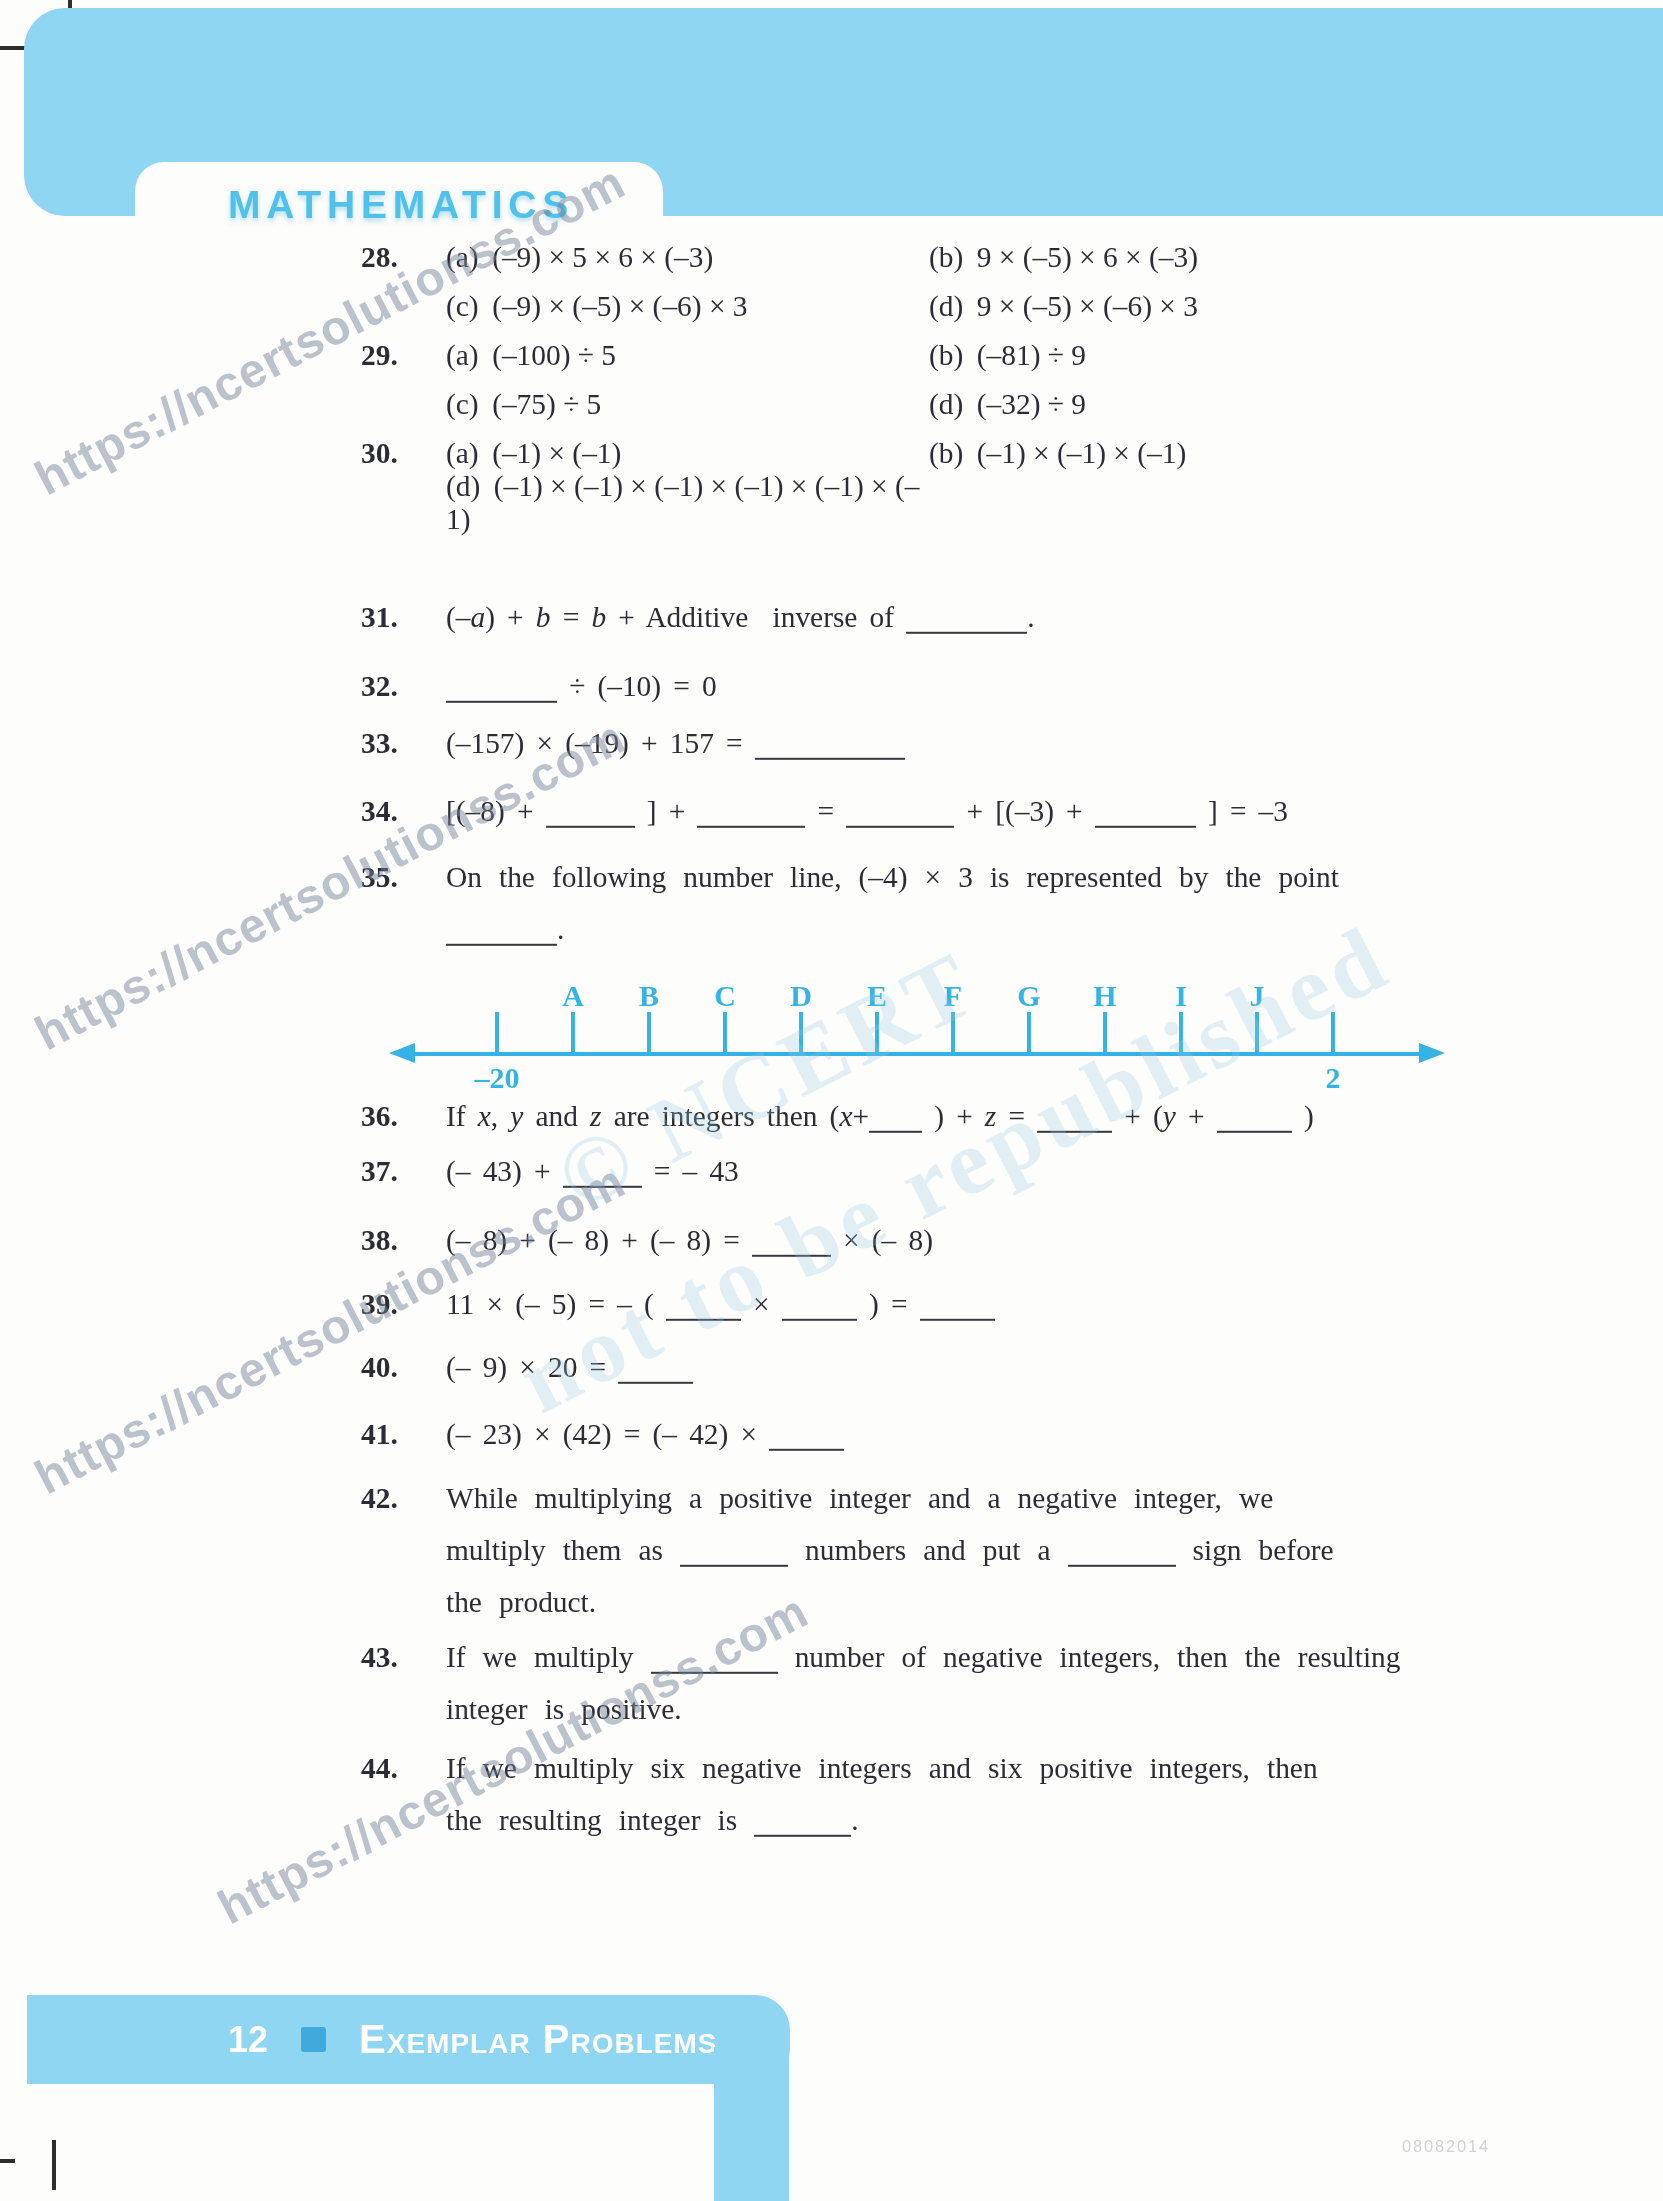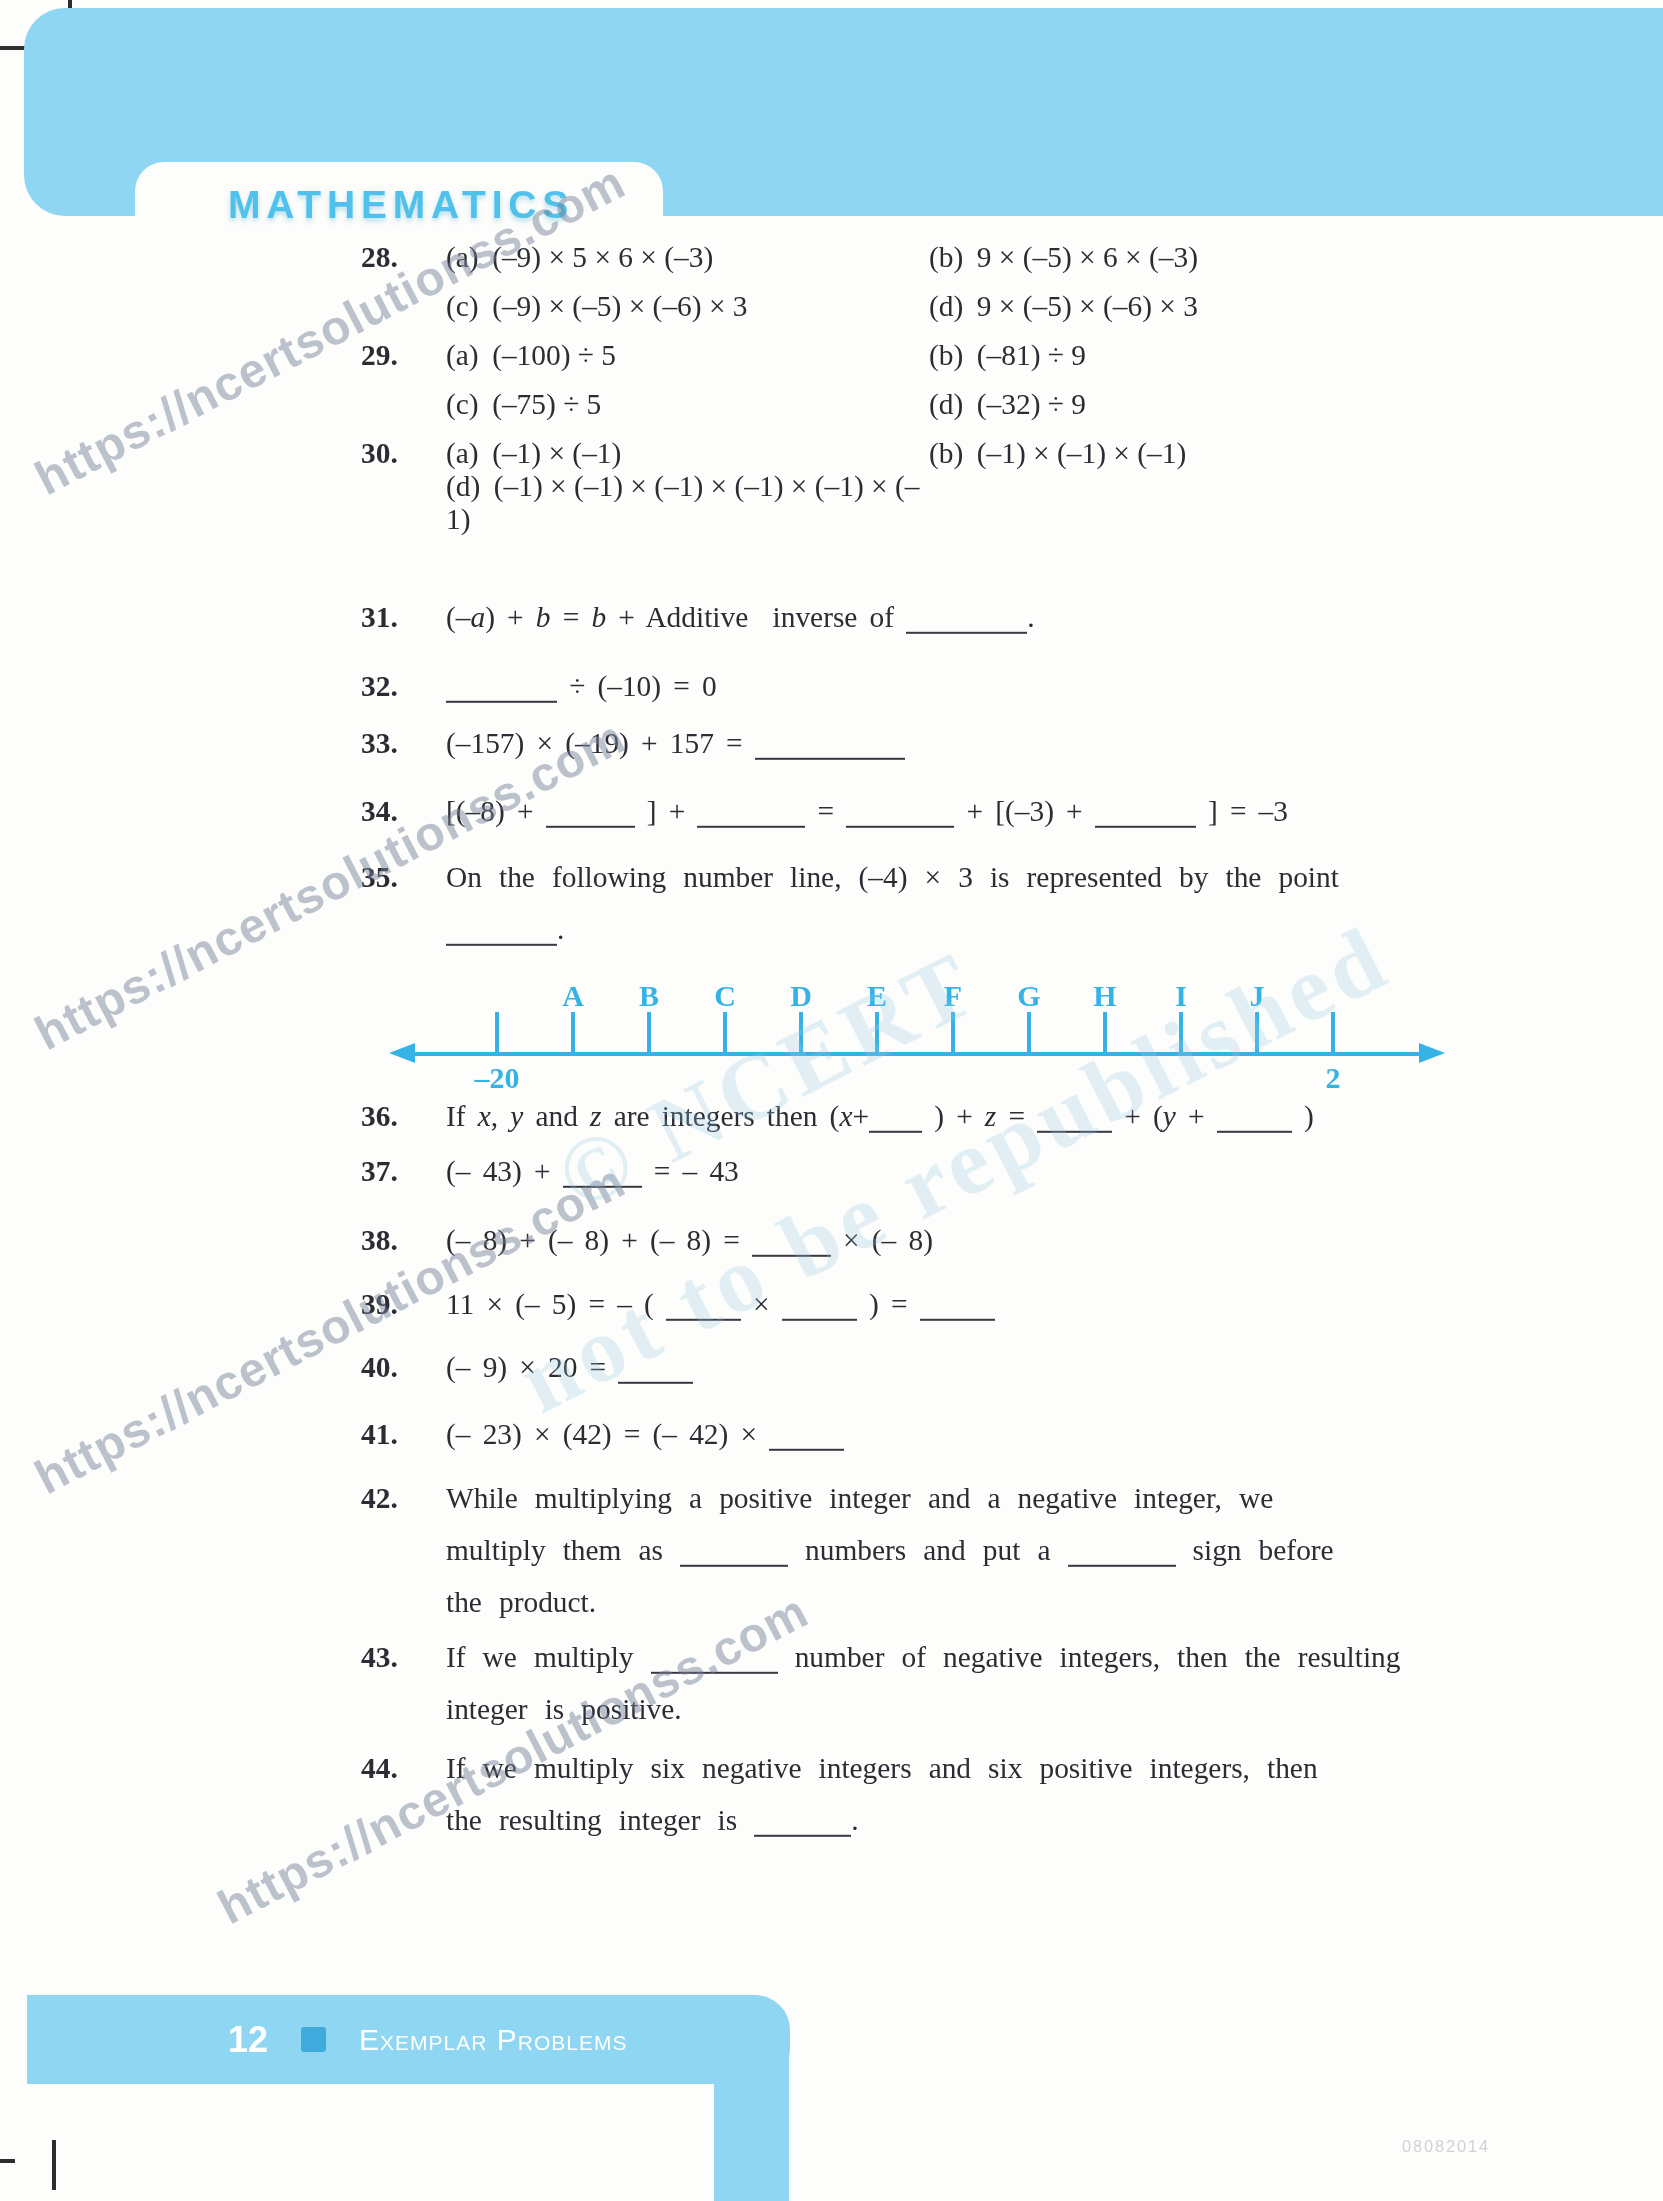--- a/index.html
+++ b/index.html
@@ -58,21 +58,21 @@
     font-weight:bold;font-size:30px;color:var(--cyan,#36b3e6);}
   .nl-lb{position:absolute;top:94px;transform:translateX(-50%);
     font-weight:bold;font-size:30px;color:var(--cyan,#36b3e6);}
   
   .footer{position:absolute;left:27px;top:1995px;width:763px;height:89px;
     background:var(--band,#8fd6f2);border-radius:0 35px 35px 0;
     display:flex;align-items:center;gap:33px;padding-left:201px;
     font-family:"Liberation Sans","DejaVu Sans",sans-serif;}
   .pgnum{color:#fff;font-weight:bold;font-size:36px;}
   .fsq{width:25px;height:25px;border-radius:2.9px;background:var(--sq,#3fabdc);}
-  .flabel{color:#fff;font-weight:normal;font-size:30px;font-variant:small-caps;letter-spacing:1px;}
+  .flabel{color:#fff;font-weight:bold;font-size:40px;font-variant:small-caps;letter-spacing:1px;}
   .strip{position:absolute;left:714px;top:2047px;width:75px;height:154px;background:var(--band,#8fd6f2);}
   
   .wm{position:absolute;white-space:nowrap;pointer-events:none;
     font-family:"Liberation Sans","DejaVu Sans",sans-serif;font-weight:700;font-size:48px;
     color:rgba(118,130,152,.48);transform:rotate(-27.5deg);transform-origin:0 50%;letter-spacing:1px;}
   .ghost{position:absolute;left:415px;top:1168px;transform:rotate(-27deg);transform-origin:0 0;
     pointer-events:none;white-space:nowrap;
     font-family:"Liberation Serif","DejaVu Serif",serif;font-weight:700;font-size:93px;
     letter-spacing:5.8px;line-height:164px;color:rgba(145,200,227,.26);}
   .ghost .g1{margin-left:126px;}

